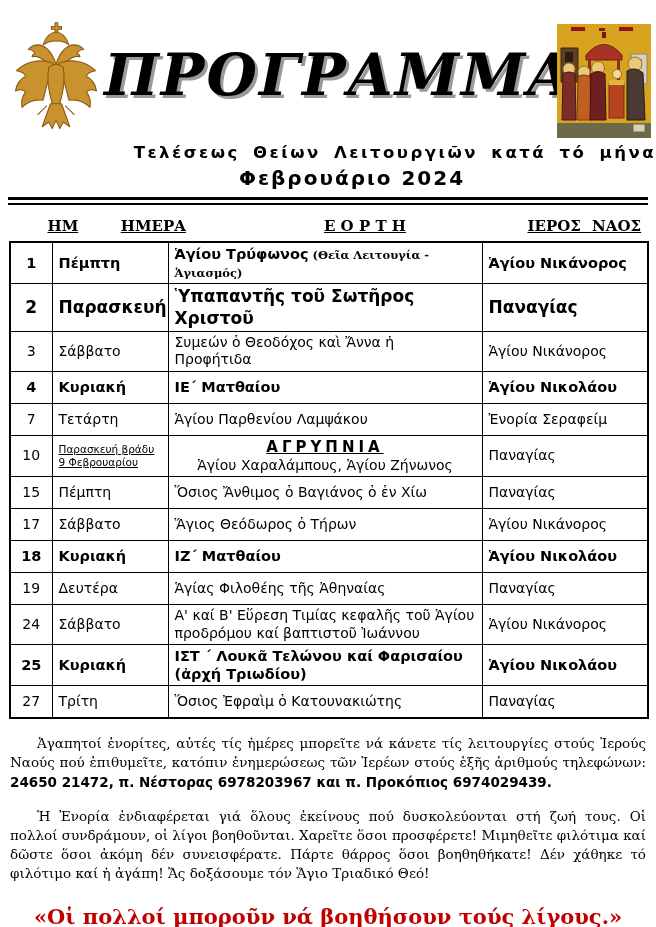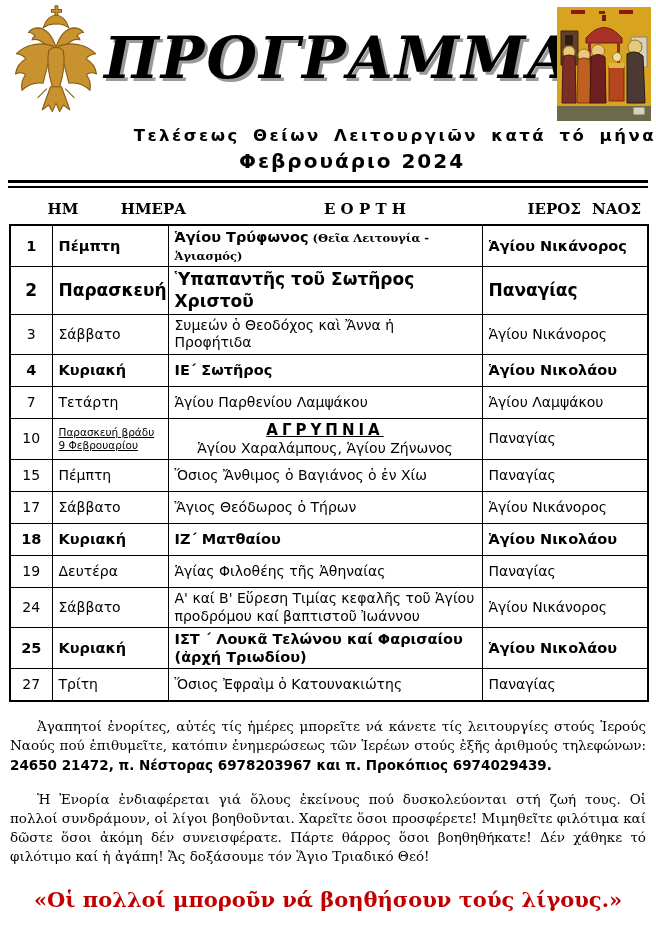--- a/index.html
+++ b/index.html
@@ -1,36 +1,36 @@
 <!DOCTYPE html>
 <html><head>
 <meta charset="utf-8">
 <style>
   html,body{margin:0;padding:0;background:#fff;}
   .page{position:relative;width:656px;height:927px;background:#fff;overflow:hidden;
         font-family:"DejaVu Sans",sans-serif;color:#000;}
 
   
-  .header{position:relative;height:124px;}
+  .header{position:relative;height:124px;margin-top:17px;}
   .emblem{position:absolute;left:10px;top:4px;}
   .icon-img{position:absolute;right:5px;top:7px;}
   .title{position:absolute;left:104px;right:104px;top:8px;text-align:center;
          font-family:"DejaVu Serif",serif;font-style:italic;font-weight:700;
          font-size:58px;letter-spacing:2px;line-height:100px;
          text-shadow:3px 3px 0 #9a9a9a;white-space:nowrap;}
 
   .subtitle1{text-align:right;font-weight:700;font-size:16.5px;letter-spacing:2.5px;
              word-spacing:5px;margin-top:2px;}
   .subtitle2{text-align:center;font-weight:700;font-size:20px;letter-spacing:2px;margin-top:4px;margin-left:48px;}
   .double-rule{margin:7px 8px 0 8px;border-top:3px solid #000;border-bottom:2px solid #000;height:3px;}
 
   
   .col-headers{display:flex;margin:12px 9px 0 9px;font-family:"DejaVu Serif",serif;
                font-weight:700;font-size:15px;}
-  .col-headers span{margin-left:38px;}
+  .col-headers span{text-decoration:underline;margin-left:38px;}
   .ch1{width:42px;text-align:center;}
   .ch2{width:116px;text-align:left;padding-left:4px;}
   .ch3{width:314px;text-align:center;}
   .ch4{width:166px;text-align:center;word-spacing:6px;}
 
   
   table.sched{border-collapse:collapse;margin:6px 9px 0 9px;width:638px;
               border:2.5px solid #000;table-layout:fixed;}
   table.sched td{border:1.5px solid #000;padding:2px 6px;font-size:14px;height:27px;
                  vertical-align:middle;line-height:1.25;}
@@ -141,28 +141,28 @@
         </tr>
         <tr>
           <td class="c-num">3</td>
           <td class="c-day">Σάββατο</td>
           <td class="c-feast"><span>Συμεών ὁ Θεοδόχος καὶ Ἄννα ἡ Προφήτιδα</span></td>
           <td class="c-church">Ἁγίου Νικάνορος</td>
         </tr>
         <tr class="bold">
           <td class="c-num">4</td>
           <td class="c-day">Κυριακή</td>
-          <td class="c-feast"><span>ΙΕ΄ Σωτῆρος</span></td>
+          <td class="c-feast"><span>ΙΕ΄ Ματθαίου</span></td>
           <td class="c-church">Ἁγίου Νικολάου</td>
         </tr>
         <tr>
           <td class="c-num">7</td>
           <td class="c-day">Τετάρτη</td>
           <td class="c-feast"><span>Ἁγίου Παρθενίου Λαμψάκου</span></td>
-          <td class="c-church">Ἁγίου Λαμψάκου</td>
+          <td class="c-church">Ἐνορία Σεραφείμ</td>
         </tr>
         <tr>
           <td class="c-num">10</td>
           <td class="c-day small">
             <div>Παρασκευή βράδυ</div>
             <div>9 Φεβρουαρίου</div>
           </td>
           <td class="c-feast center"><div class="agrypnia">ΑΓΡΥΠΝΙΑ</div><span>Ἁγίου Χαραλάμπους, Ἁγίου Ζήνωνος</span></td>
           <td class="c-church">Παναγίας</td>
         </tr>

